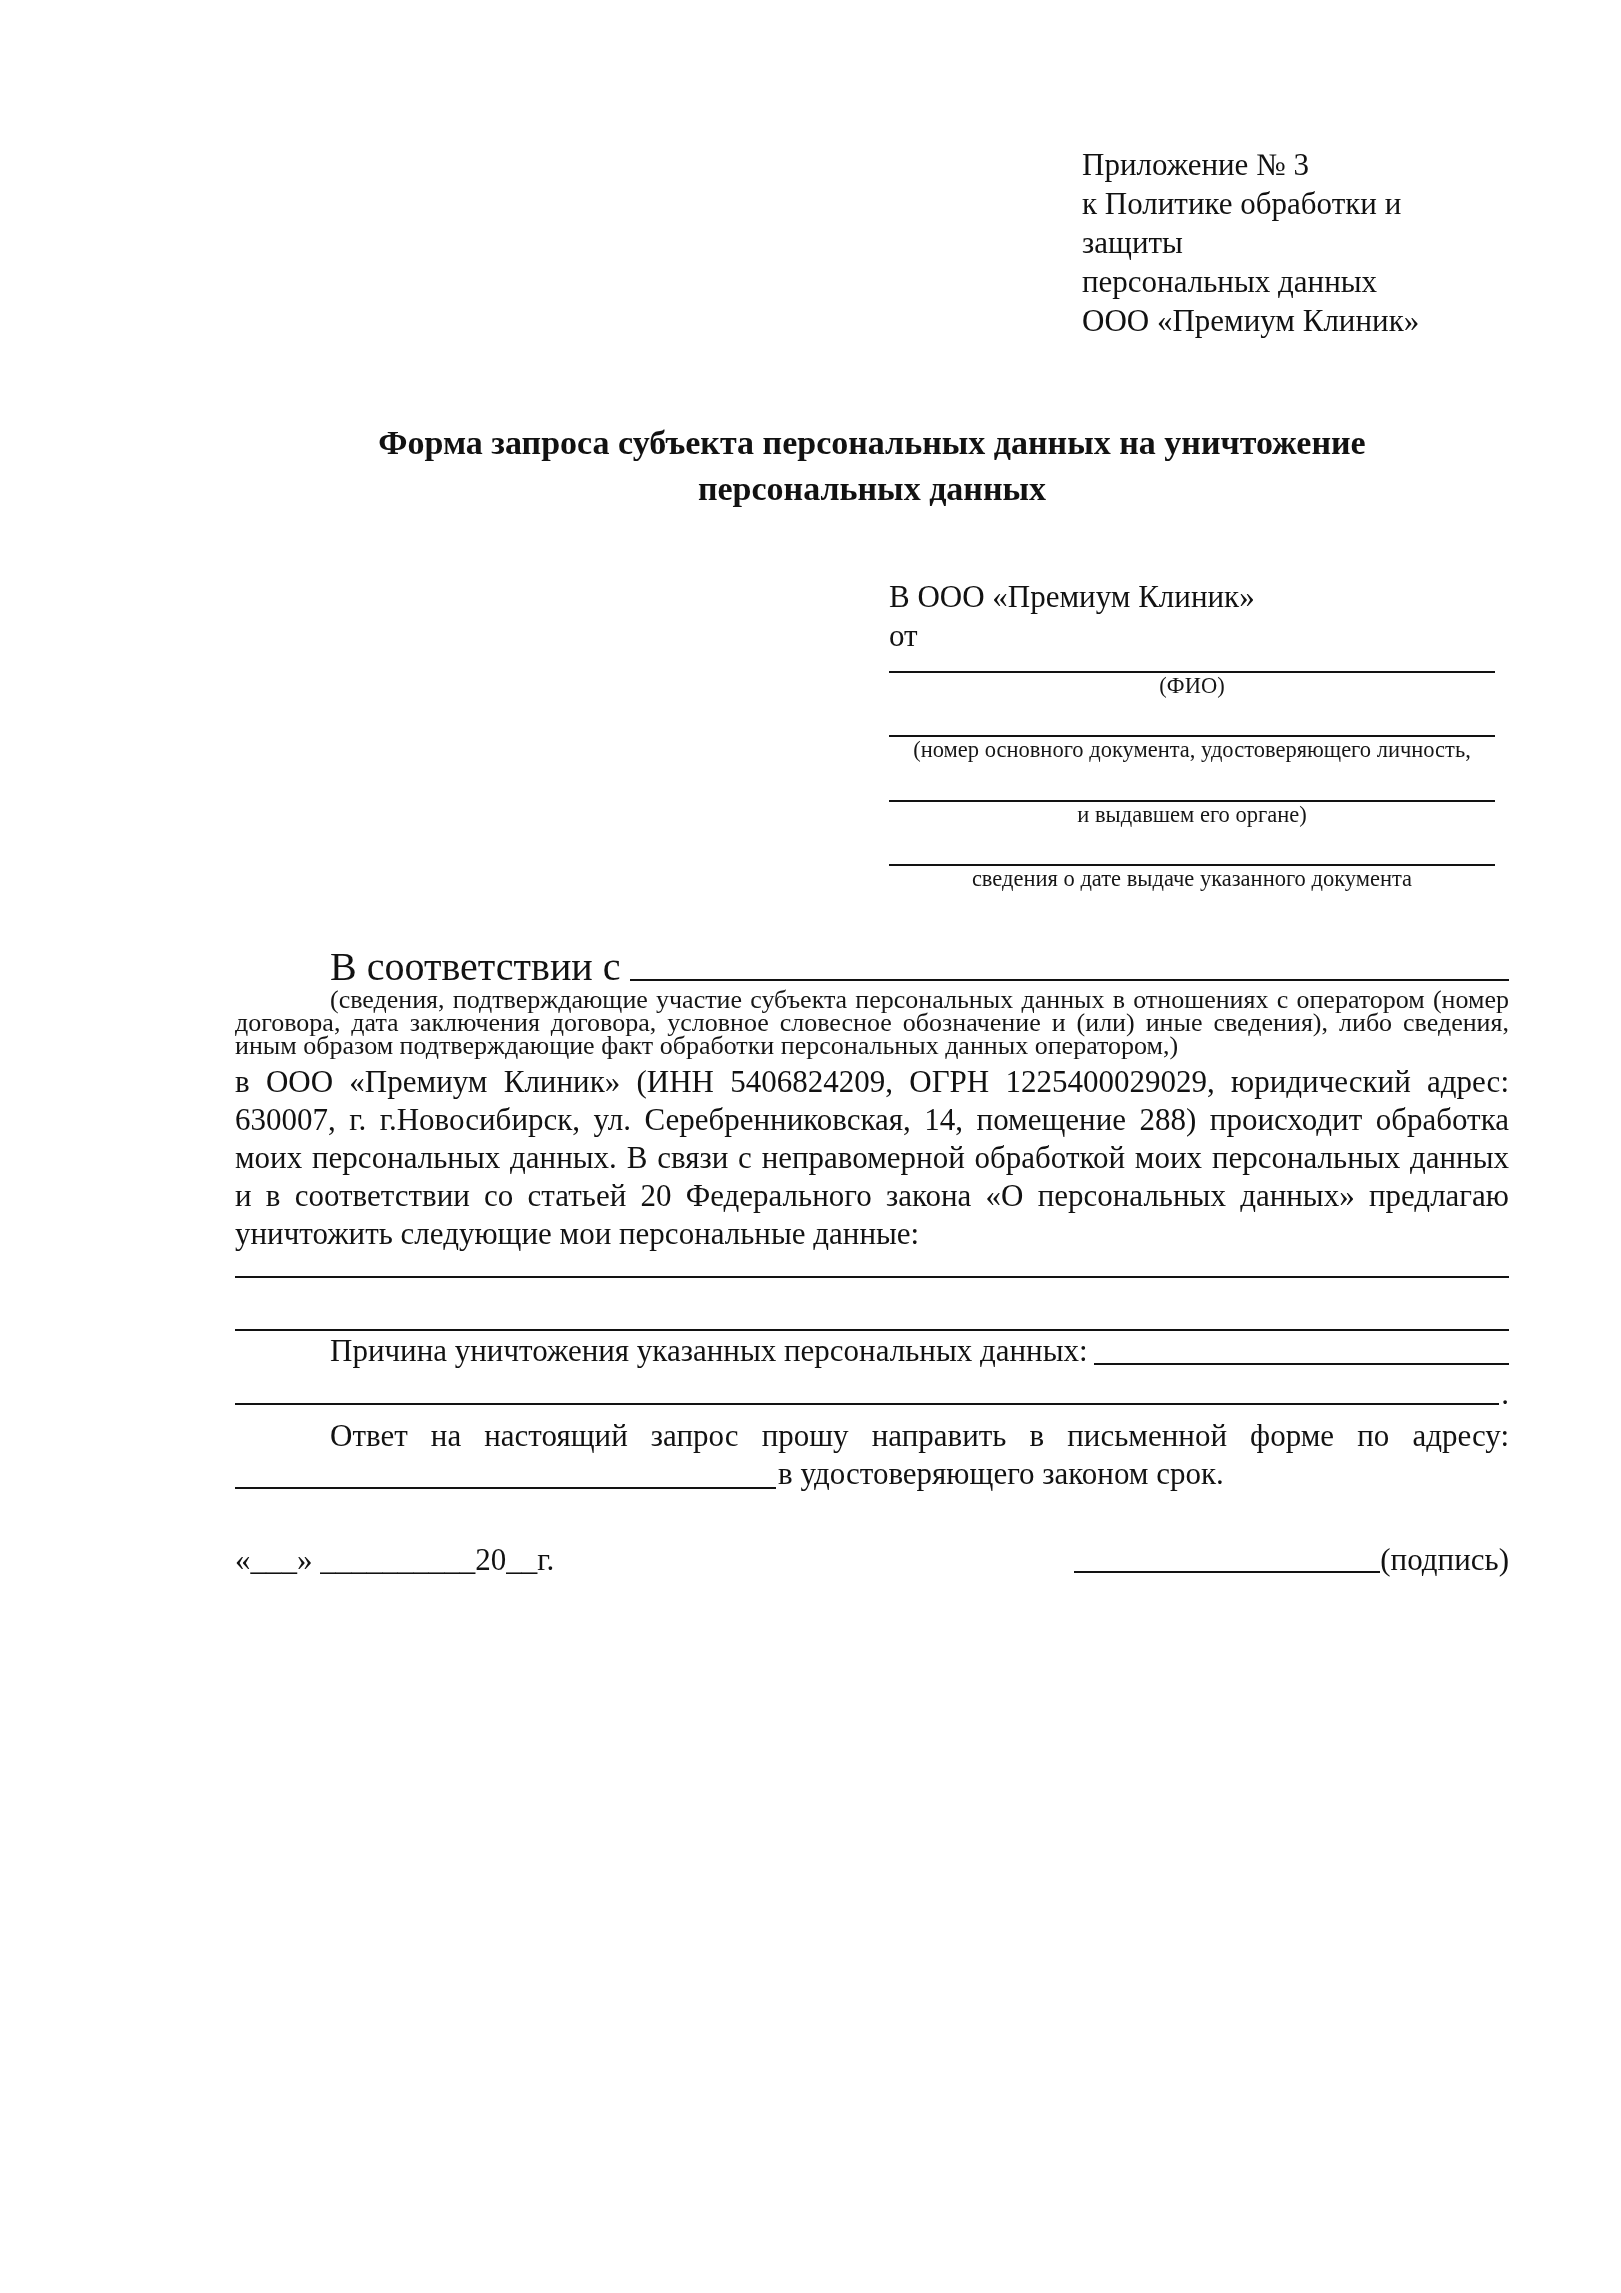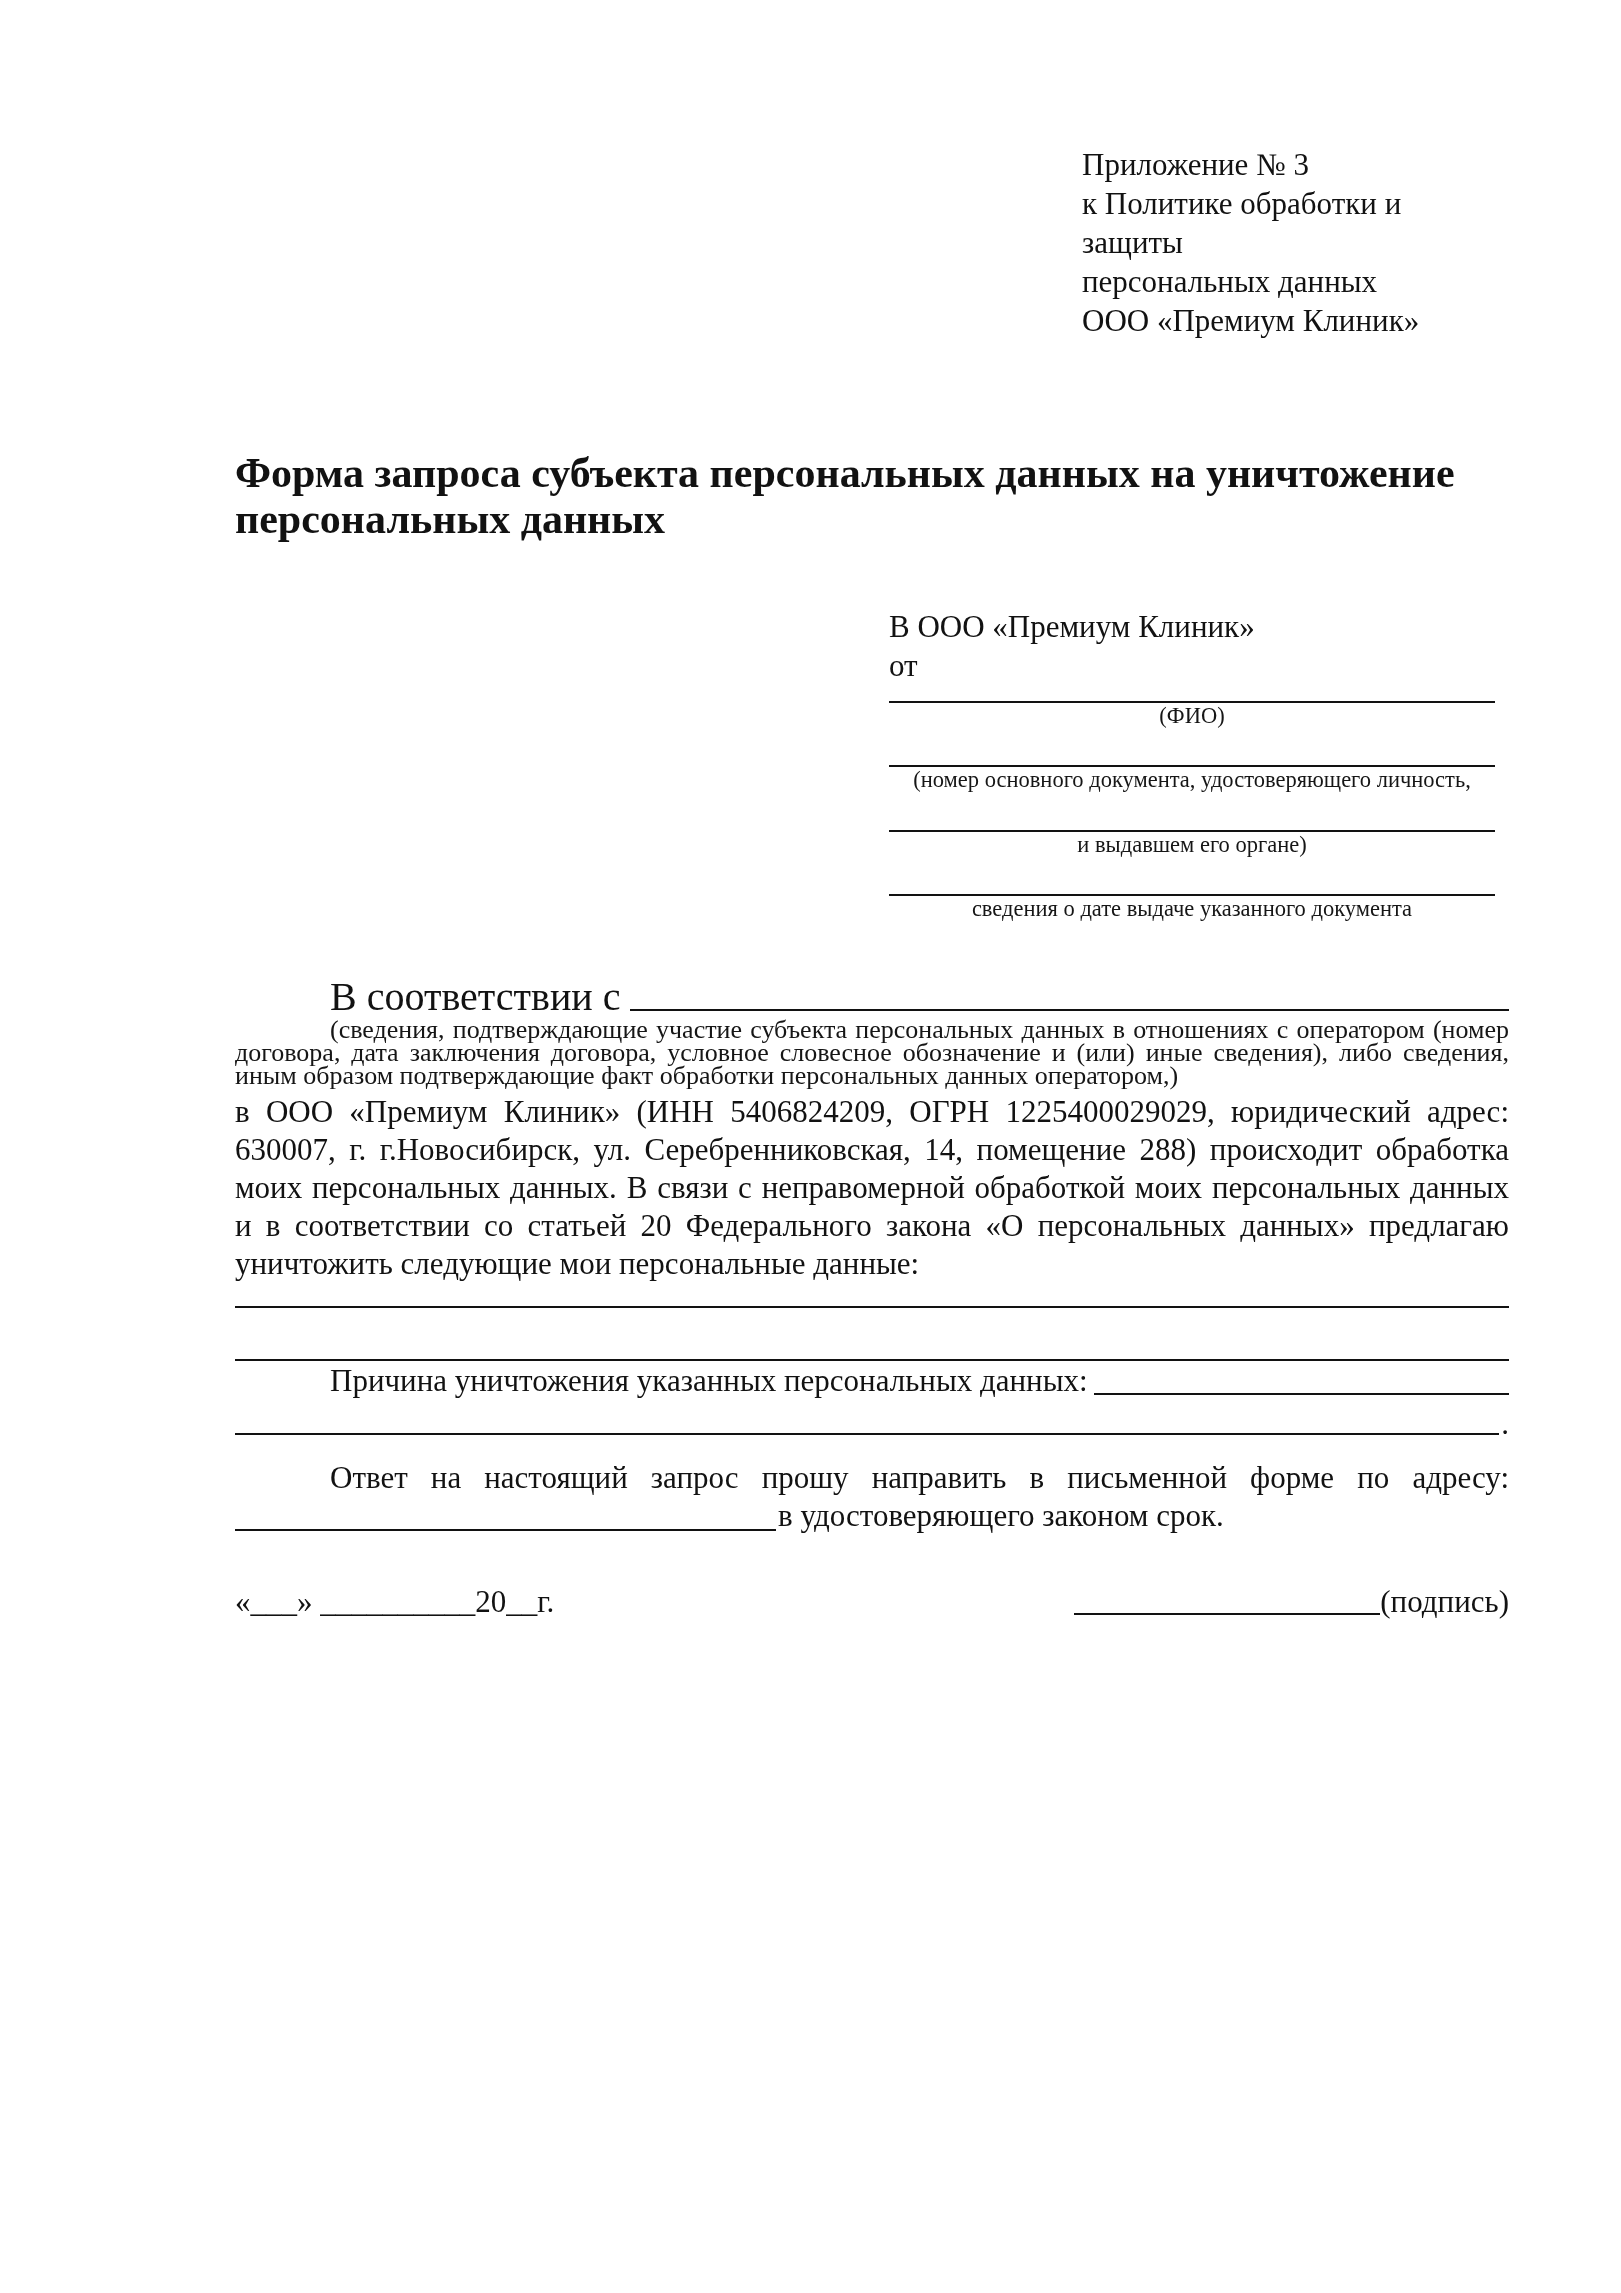--- a/index.html
+++ b/index.html
@@ -11,21 +11,21 @@
     font-family:"Liberation Serif", serif;
     box-sizing:border-box;
     padding:145px 112px 0 235px;
     overflow:hidden;
   }
 
   
   .header-block { margin-left:847px; font-size:31px; line-height:39px; }
 
   
-  .doc-title { margin-top:110px; font-weight:bold; font-size:42px; line-height:46px; text-align:left; }
+  .doc-title { margin-top:80px; font-weight:bold; font-size:34px; line-height:46px; text-align:center; }
 
   
   .addressee { margin-top:65px; margin-left:654px; width:606px; font-size:31px; }
   .addr-to, .addr-from { line-height:39px; }
   .afield .aline { height:37px; border-bottom:2.9px solid #121212; }
   .afield.first .aline { height:15.7px; }
   .afield .acap { font-size:22.5px; line-height:25.5px; text-align:center; color:#161616; }
 
   
   .accordance { margin-top:55px; display:flex; font-size:40px; line-height:39px; padding-left:95px; }
@@ -45,21 +45,21 @@
   
   .reason-row { display:flex; font-size:31px; line-height:39px; padding-left:95px; }
   .reason-row .rlabel { white-space:nowrap; padding-right:5.9px; }
 
   
   .rule-c { display:flex; align-items:flex-end; height:35px; font-size:31px; }
   .rule-c .cfill { flex:1; border-bottom:2.9px solid #121212; margin-bottom:0; }
   .rule-c .period { line-height:21.6px; padding-left:2px; }
 
   
-  .response-first { margin-top:24px; font-size:31px; line-height:38px; text-align:justify; text-align-last:justify; text-indent:95px; }
+  .response-first { margin-top:12px; font-size:31px; line-height:38px; text-align:justify; text-align-last:justify; text-indent:95px; }
   .response-row { display:flex; font-size:31px; line-height:38px; }
   .response-row .blank { width:541px; border-bottom:2.9px solid #121212; margin-bottom:3.9px; }
   .response-row .tail { padding-left:2px; }
 
   
   .footer-row { margin-top:47px; display:flex; justify-content:space-between; font-size:31px; line-height:39px; }
   .sig-group { display:flex; align-items:flex-end; }
   .sig-line { width:306px; border-bottom:2.9px solid #121212; margin-bottom:5.9px; }
   .sig-cap { line-height:39px; }
 </style>

